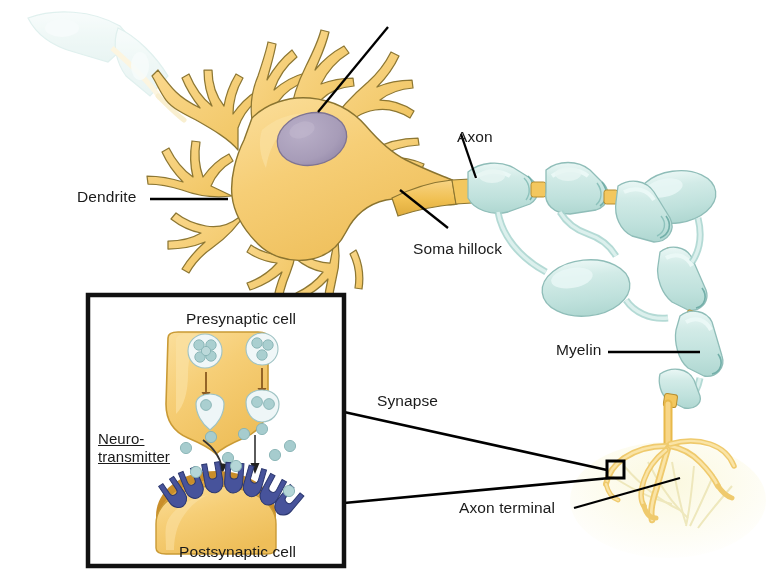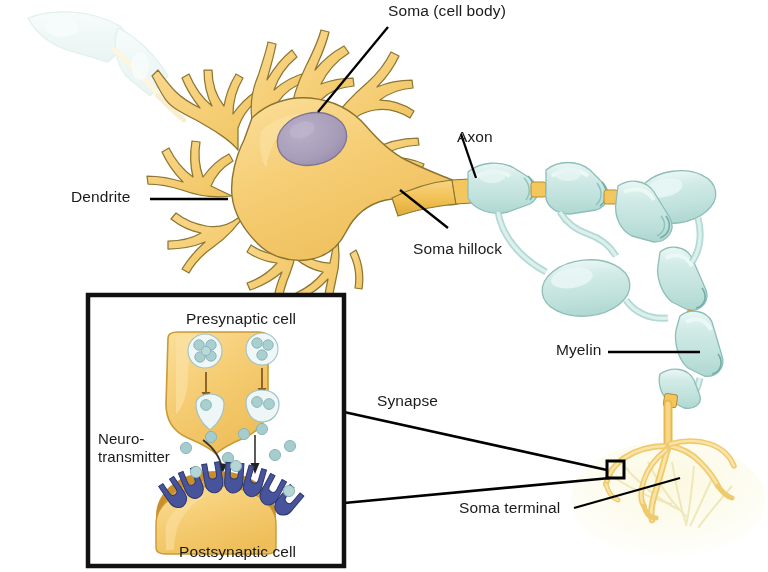--- a/index.html
+++ b/index.html
@@ -398,33 +398,32 @@
       </g>
 
       <g fill="#B4D6D7" stroke="#86B2B3" stroke-width="0.9">
         <circle cx="196" cy="472" r="5.6"></circle>
         <circle cx="236" cy="466" r="5.6"></circle>
         <circle cx="289" cy="491" r="5.6"></circle>
       </g>
     </g>
   </svg>
 
-  <div class="lbl" style="left:388px; top:2px;">Soma (cell body)</div>
-
-  <div class="lbl" style="left:71px; top:188px;">Dendrite</div>
+
+  <div class="lbl" style="left:77px; top:188px;">Dendrite</div>
 
   <div class="lbl" style="left:457px; top:128px;">Axon</div>
 
   <div class="lbl" style="left:413px; top:240px;">Soma hillock</div>
 
   <div class="lbl" style="left:556px; top:341px;">Myelin</div>
 
   <div class="lbl" style="left:377px; top:392px;">Synapse</div>
 
-  <div class="lbl" style="left:459px; top:499px;">Soma terminal</div>
+  <div class="lbl" style="left:459px; top:499px;">Axon terminal</div>
 
   <div class="lbl" style="left:186px; top:310px;">Presynaptic cell</div>
 
   <div class="lbl" style="left:179px; top:543px;">Postsynaptic cell</div>
 
-  <div class="lbl small ctr" style="left:98px; top:430px; width:94px; text-align:left;"><span>Neuro-</span><br><span>transmitter</span></div>
+  <div class="lbl small ctr" style="left:98px; top:430px; width:94px; text-align:left;text-decoration:underline;"><span>Neuro-</span><br><span>transmitter</span></div>
 
 </div>
 
 </body></html>

